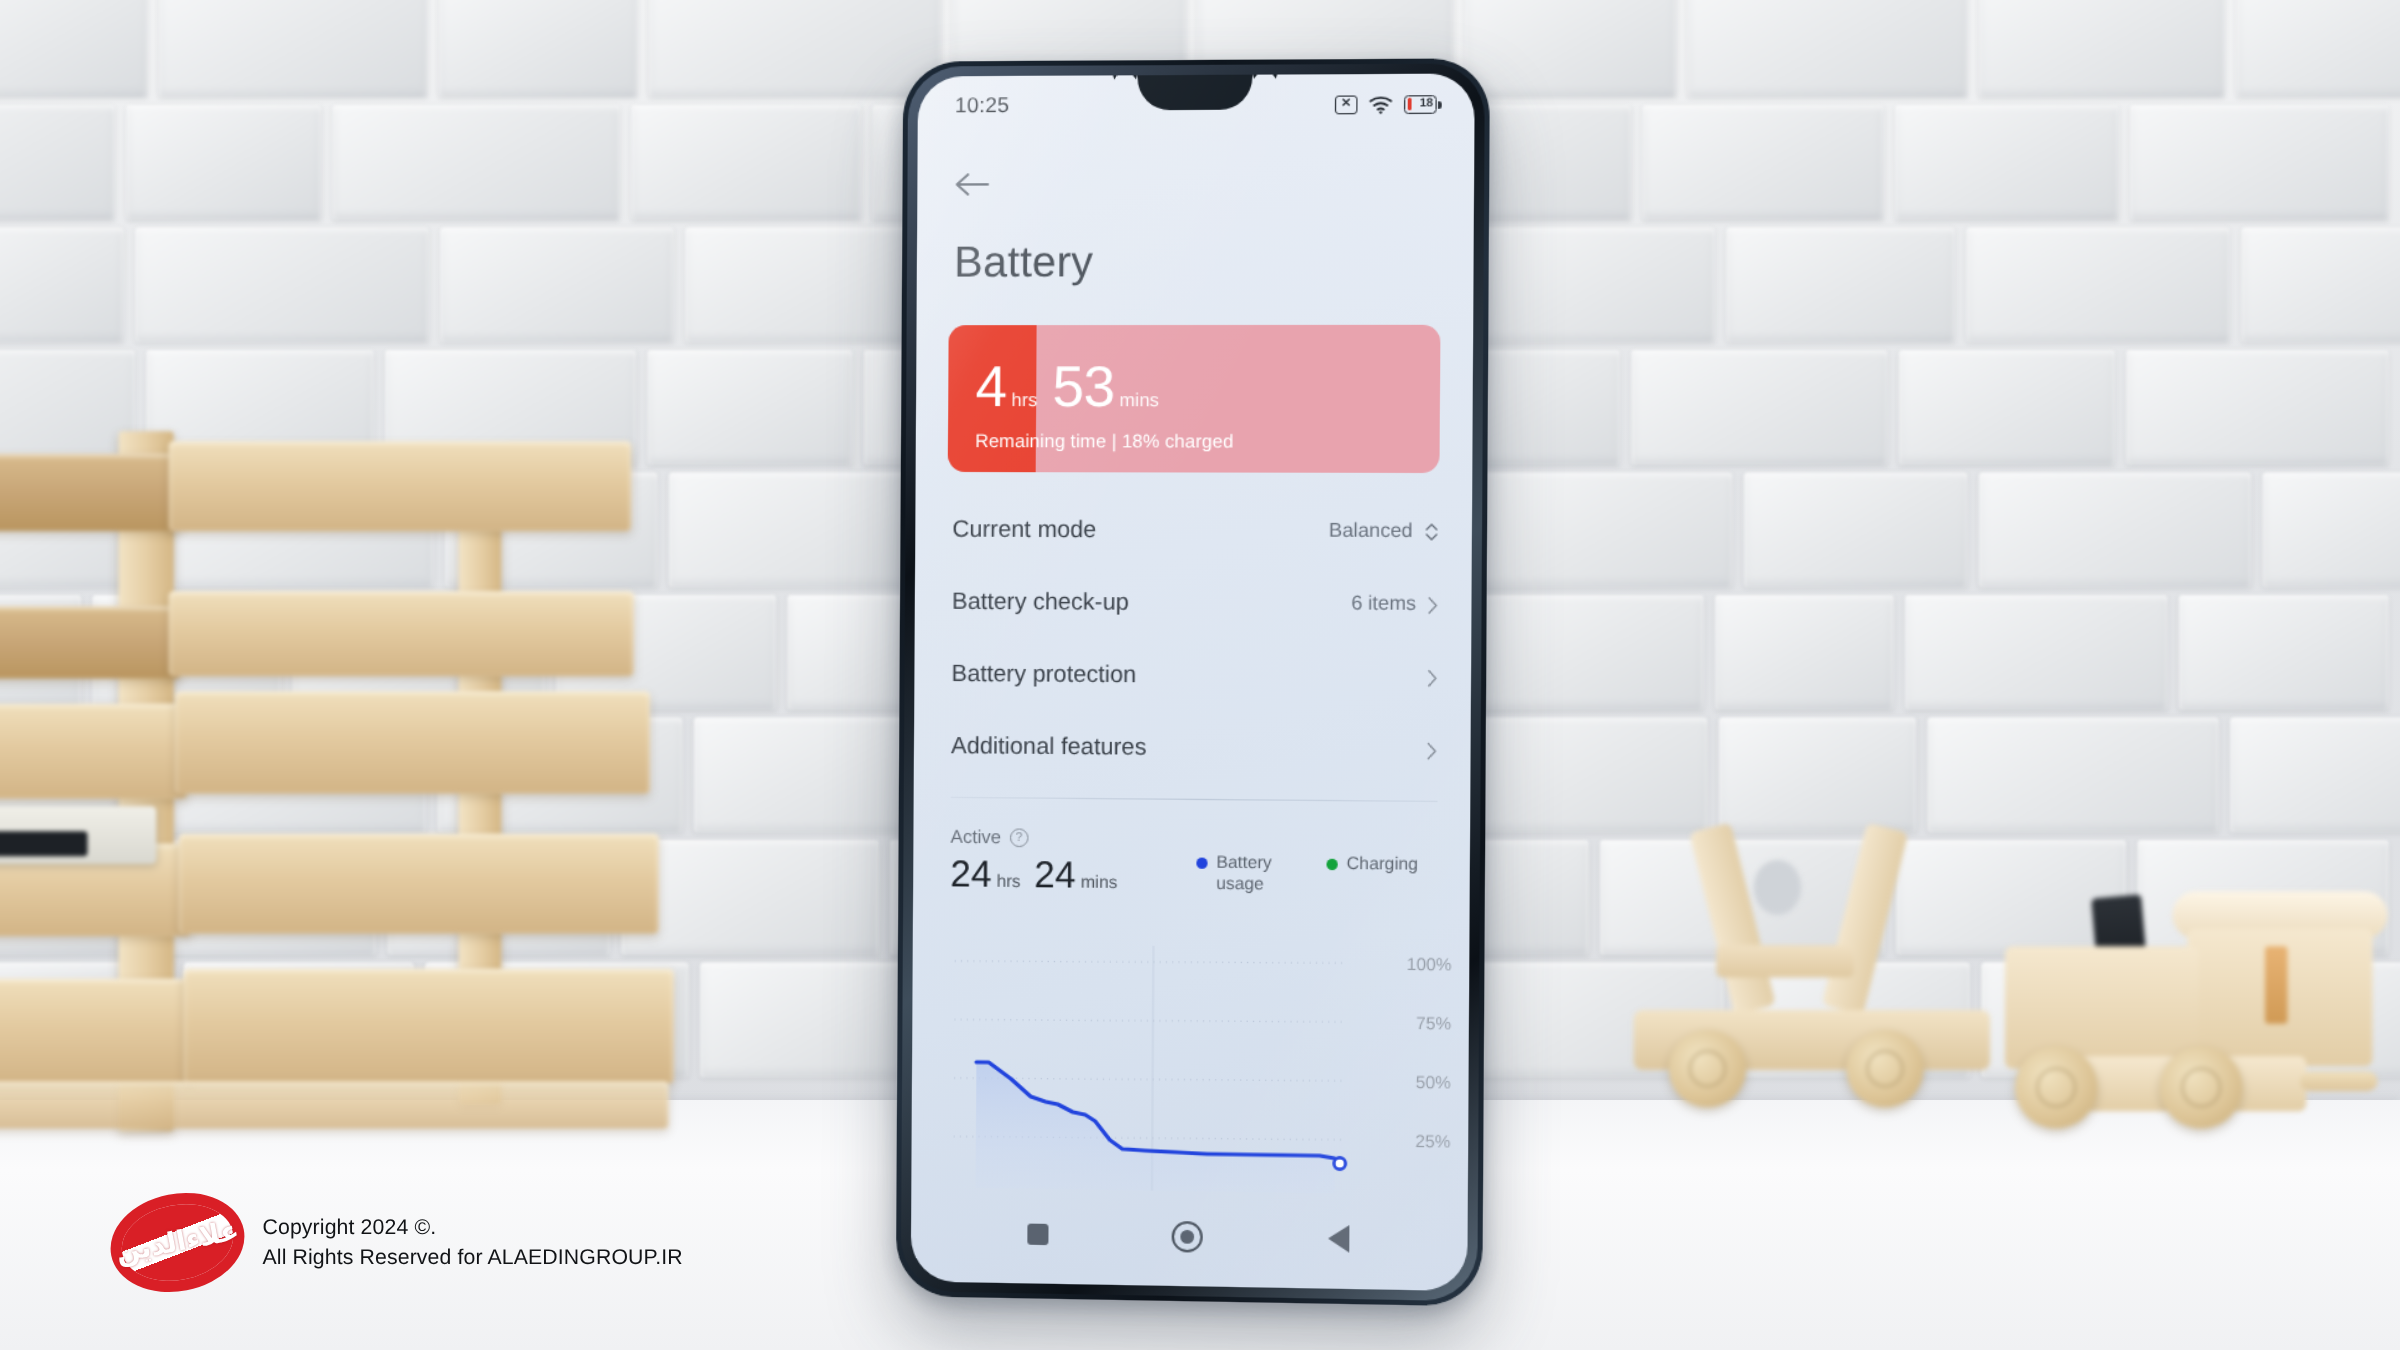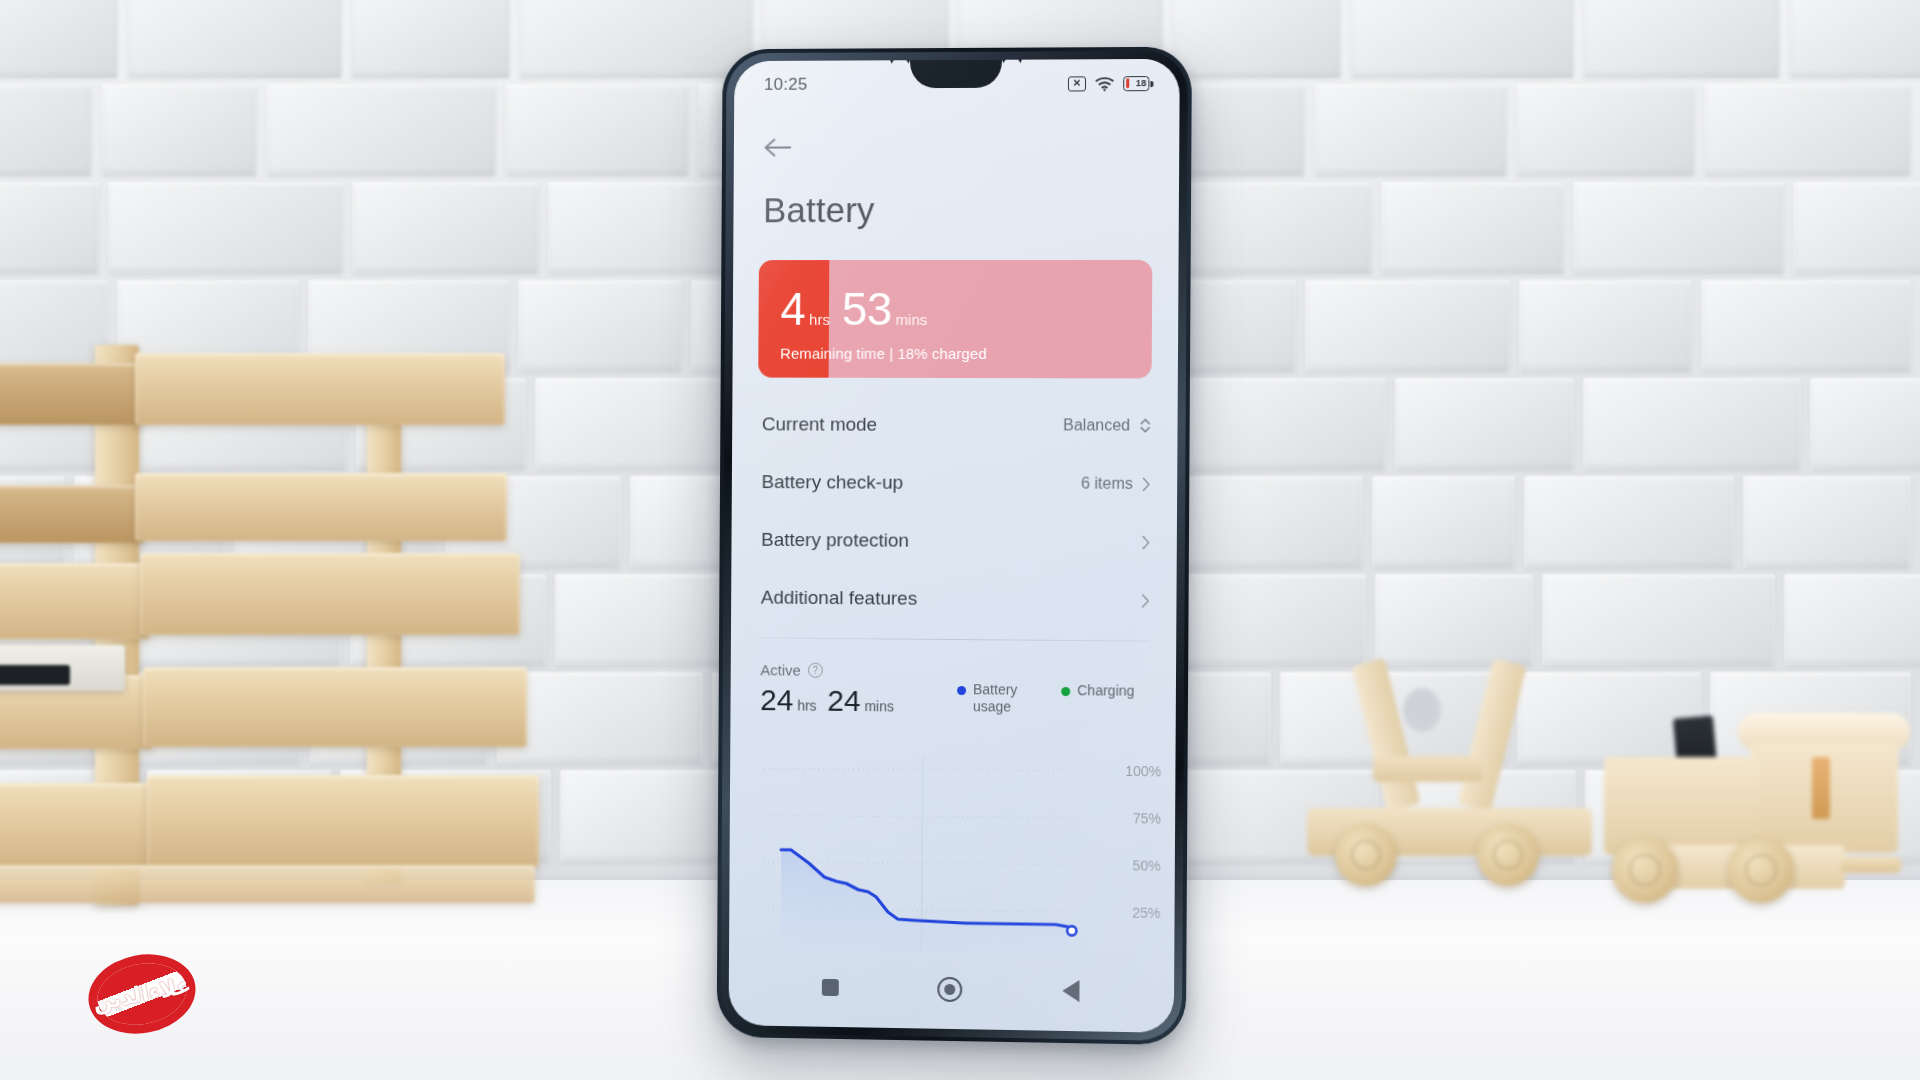--- a/index.html
+++ b/index.html
@@ -596,13 +596,17 @@
     <div class="glass-sheen"></div>
   </div>
 </div>
 
 <div class="watermark">
   <div class="wm-logo">
     <div class="wm-fill"></div>
     <div class="wm-ellipse"></div>
     <div class="wm-script">علاءالدین</div>
   </div>
+  <div class="wm-text">
+    <div>Copyright 2024 ©.</div>
+    <div>All Rights Reserved for ALAEDINGROUP.IR</div>
+  </div>
 </div>
 
 </body></html>

